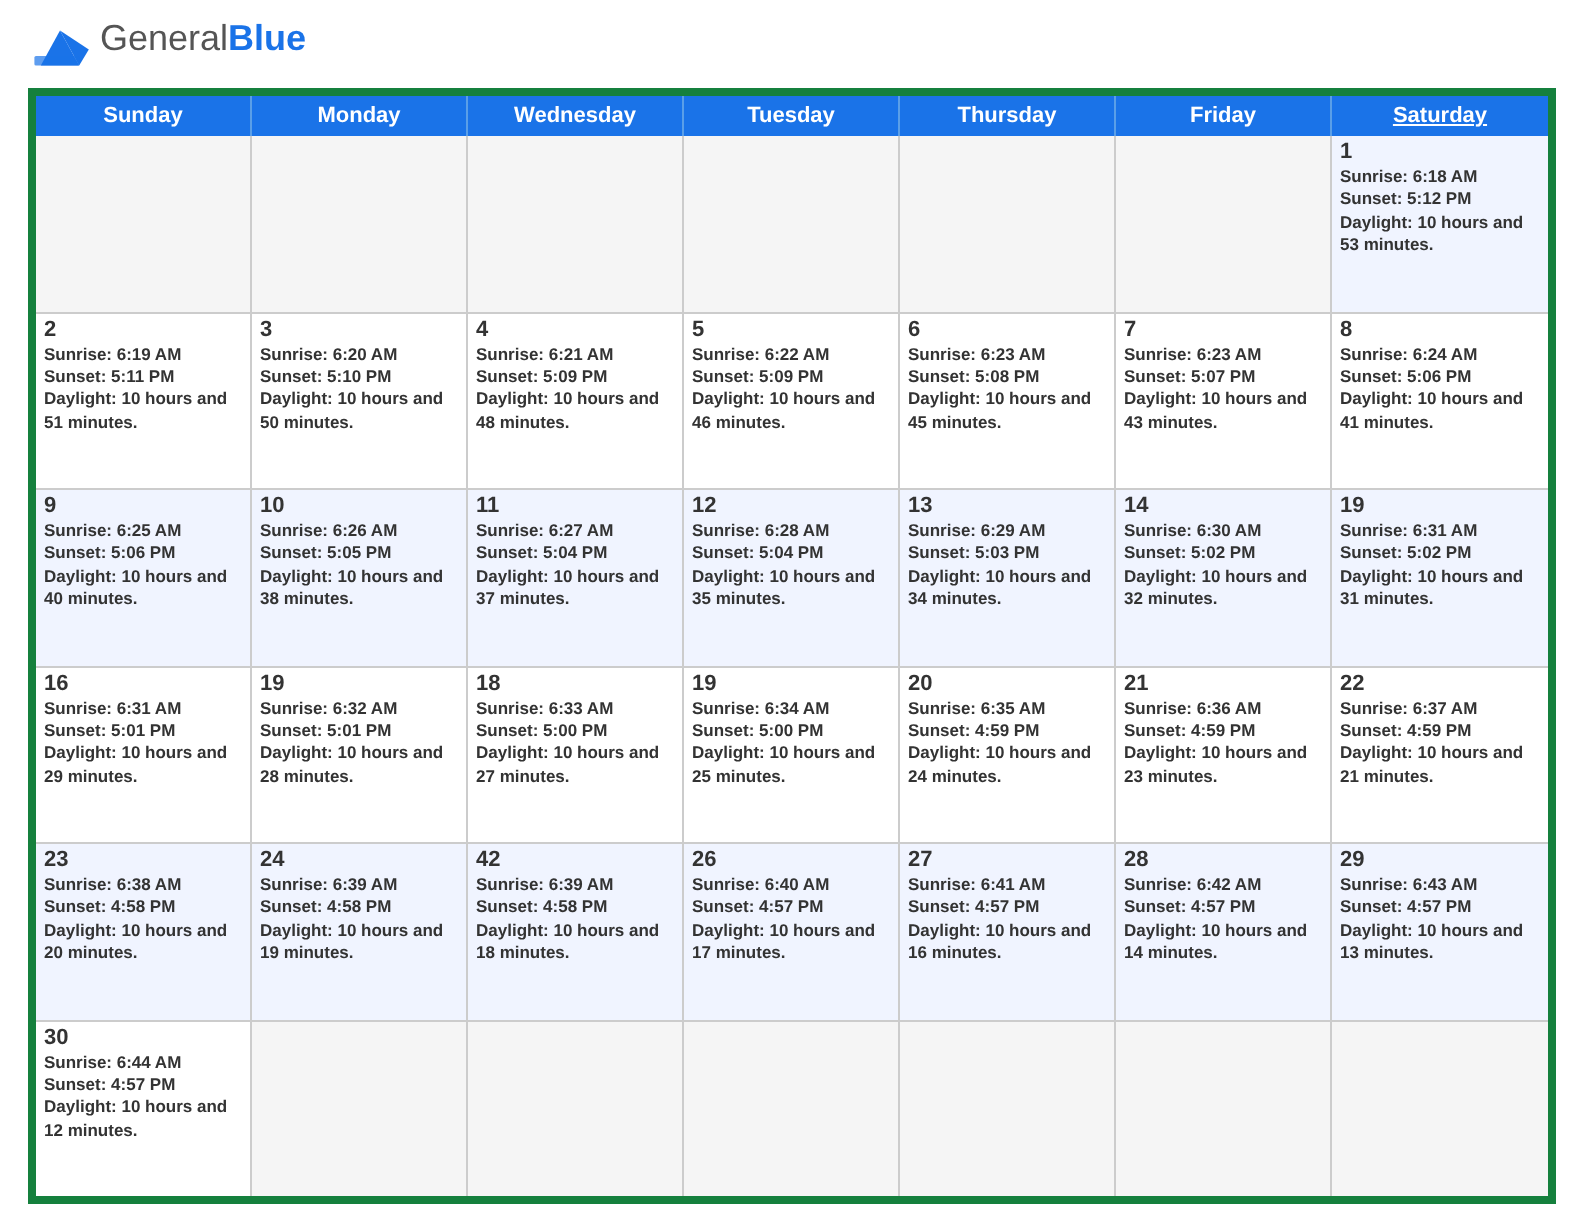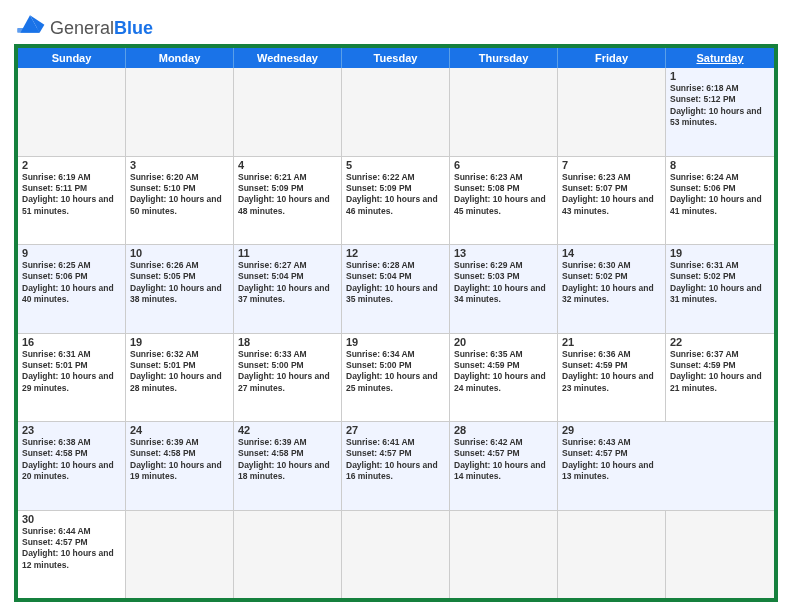--- a/index.html
+++ b/index.html
@@ -19,21 +19,21 @@
       padding: 10px 14px 10px 14px;
     }
     .header {
       display: flex;
       justify-content: space-between;
       align-items: flex-start;
       margin-bottom: 6px;
     }
     .logo {
       display: flex;
-      align-items: flex-end;
+      align-items: flex-start;
       gap: 4px;
     }
     .logo-text {
       font-size: 18px;
       color: #555;
       font-weight: normal;
       line-height: 1;
     }
     .logo-text span {
       color: #1a73e8;
@@ -340,20 +340,27 @@
 and 19 minutes.</div>
           </div>
           <div class="cal-cell">
             <span class="day-num">42</span>
             <div class="day-info">Sunrise: 6:39 AM
 Sunset: 4:58 PM
 Daylight: 10 hours
 and 18 minutes.</div>
           </div>
           <div class="cal-cell">
+            <span class="day-num">26</span>
+            <div class="day-info">Sunrise: 6:40 AM
+Sunset: 4:57 PM
+Daylight: 10 hours
+and 17 minutes.</div>
+          </div>
+          <div class="cal-cell">
             <span class="day-num">27</span>
             <div class="day-info">Sunrise: 6:41 AM
 Sunset: 4:57 PM
 Daylight: 10 hours
 and 16 minutes.</div>
           </div>
           <div class="cal-cell">
             <span class="day-num">28</span>
             <div class="day-info">Sunrise: 6:42 AM
 Sunset: 4:57 PM

